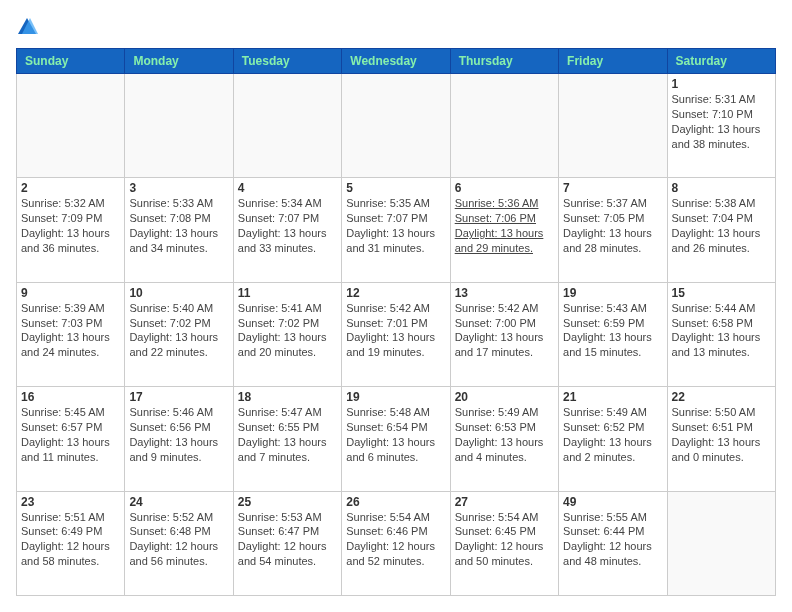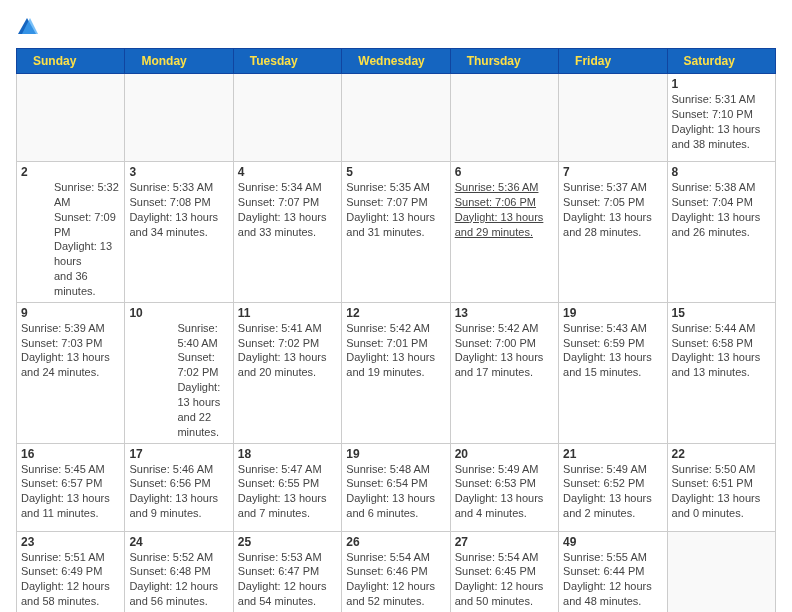--- a/index.html
+++ b/index.html
@@ -62,24 +62,24 @@
     }
     .calendar {
       flex: 1;
       border: 1px solid #ccc;
       border-collapse: collapse;
       width: 100%;
       table-layout: fixed;
     }
     .calendar th {
       background: #1565C0;
-      color: #fde047;
+      color: #86efac;
       font-size: 12px;
       font-weight: bold;
-      padding: 5px 16px;
+      padding: 5px 8px;
       text-align: left;
       border: 1px solid #1045A0;
     }
     .calendar td {
       border: 1px solid #ccc;
       vertical-align: top;
       padding: 3px 4px;
       font-size: 10px;
       color: #444;
       height: 88px;
@@ -145,21 +145,21 @@
             <span class="day-num">1</span>
             <div class="day-info" style="white-space: pre-line;">Sunrise: 5:31 AM
 Sunset: 7:10 PM
 Daylight: 13 hours
 and 38 minutes.</div>
           </td>
         </tr>
         <tr>
           <td>
             <span class="day-num">2</span>
-            <div class="day-info" style="white-space: pre-line; margin-left: 33px;">Sunrise: 5:32 AM
+            <div class="day-info" style="white-space: pre-line;">Sunrise: 5:32 AM
 Sunset: 7:09 PM
 Daylight: 13 hours
 and 36 minutes.</div>
           </td>
           <td>
             <span class="day-num">3</span>
             <div class="day-info" style="white-space: pre-line;">Sunrise: 5:33 AM
 Sunset: 7:08 PM
 Daylight: 13 hours
 and 34 minutes.</div>
@@ -203,21 +203,21 @@
         <tr>
           <td>
             <span class="day-num">9</span>
             <div class="day-info" style="white-space: pre-line;">Sunrise: 5:39 AM
 Sunset: 7:03 PM
 Daylight: 13 hours
 and 24 minutes.</div>
           </td>
           <td>
             <span class="day-num">10</span>
-            <div class="day-info" style="white-space: pre-line; margin-left: 48px;">Sunrise: 5:40 AM
+            <div class="day-info" style="white-space: pre-line;">Sunrise: 5:40 AM
 Sunset: 7:02 PM
 Daylight: 13 hours
 and 22 minutes.</div>
           </td>
           <td>
             <span class="day-num">11</span>
             <div class="day-info" style="white-space: pre-line;">Sunrise: 5:41 AM
 Sunset: 7:02 PM
 Daylight: 13 hours
 and 20 minutes.</div>

